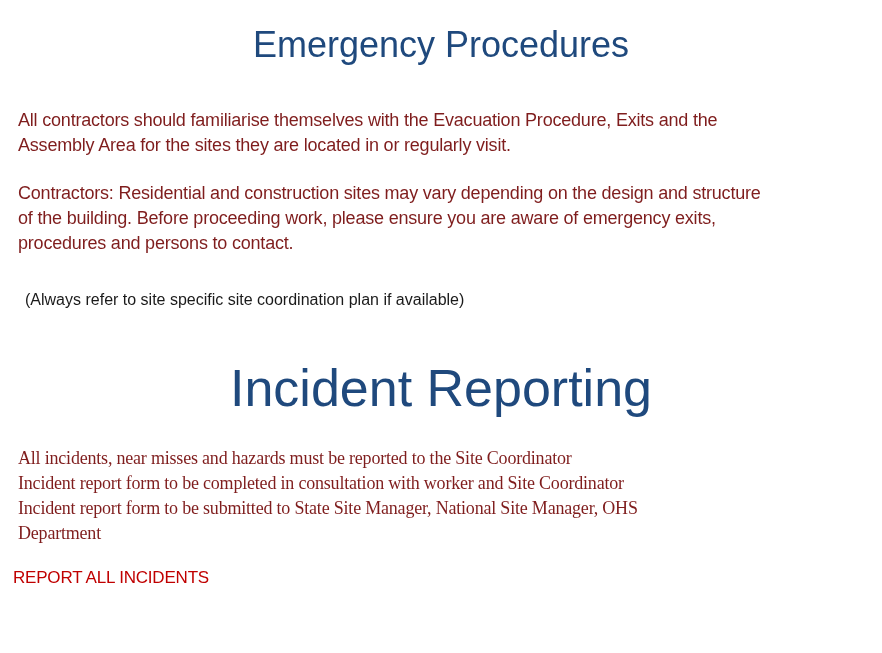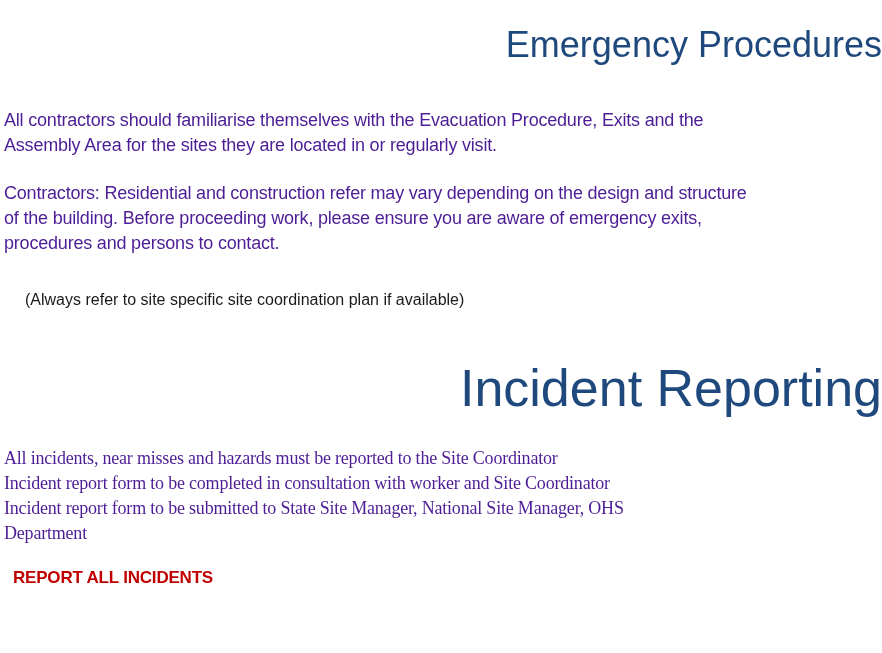--- a/index.html
+++ b/index.html
@@ -13,44 +13,44 @@
     height: 653px;
     background: #ffffff;
     overflow: hidden;
     font-family: "Liberation Sans", sans-serif;
   }
   .heading {
     position: absolute;
     left: 0;
     width: 100%;
     margin: 0;
-    text-align: right;
+    text-align: center;
     color: #1F497D;
     font-weight: 400;
     font-family: "Liberation Sans", sans-serif;
   }
   .heading-1 {
     top: 23px;
     font-size: 36px;
     line-height: 44px;
   }
   .heading-2 {
     top: 364px;
     font-size: 52px;
     line-height: 48px;
   }
   .body-text {
     position: absolute;
-    left: 4px;
+    left: 18px;
     width: 860px;
     margin: 0;
     font-size: 18px;
     line-height: 25px;
     letter-spacing: -0.2px;
-    color: #4c1d95;
+    color: #7f1d1d;
     white-space: pre-line;
   }
   .para-1 { top: 108px; }
   .para-2 { top: 181px; }
   .para-3 { top: 446px; font-family: Liberation Serif, serif; }
   .note-text {
     position: absolute;
     left: 13px;
     top: 277px;
     width: 860px;
@@ -59,36 +59,36 @@
     line-height: 22px;
     color: #1A1A1A;
   }
   .alert-text {
     position: absolute;
     left: 13px;
     top: 566px;
     margin: 0;
     font-size: 17px;
     line-height: 23px;
-    font-weight: 700;
+    font-weight: 400;
     color: #C00000;
     letter-spacing: -0.2px;
   }
 </style>
 </head>
 <body>
 
 <div class="slide">
 
   <h1 class="heading heading-1">Emergency Procedures</h1>
 
   <p class="body-text para-1">All contractors should familiarise themselves with the Evacuation Procedure, Exits and the
 Assembly Area for the sites they are located in or regularly visit.</p>
 
-  <p class="body-text para-2">Contractors: Residential and construction refer may vary depending on the design and structure
+  <p class="body-text para-2">Contractors: Residential and construction sites may vary depending on the design and structure
 of the building. Before proceeding work, please ensure you are aware of emergency exits,
 procedures and persons to contact.</p>
 
   <p class="note-text">(Always refer to site specific site coordination plan if available)</p>
 
   <h2 class="heading heading-2">Incident Reporting</h2>
 
   <p class="body-text para-3">All incidents, near misses and hazards must be reported to the Site Coordinator
 Incident report form to be completed in consultation with worker and Site Coordinator
 Incident report form to be submitted to State Site Manager, National Site Manager, OHS

